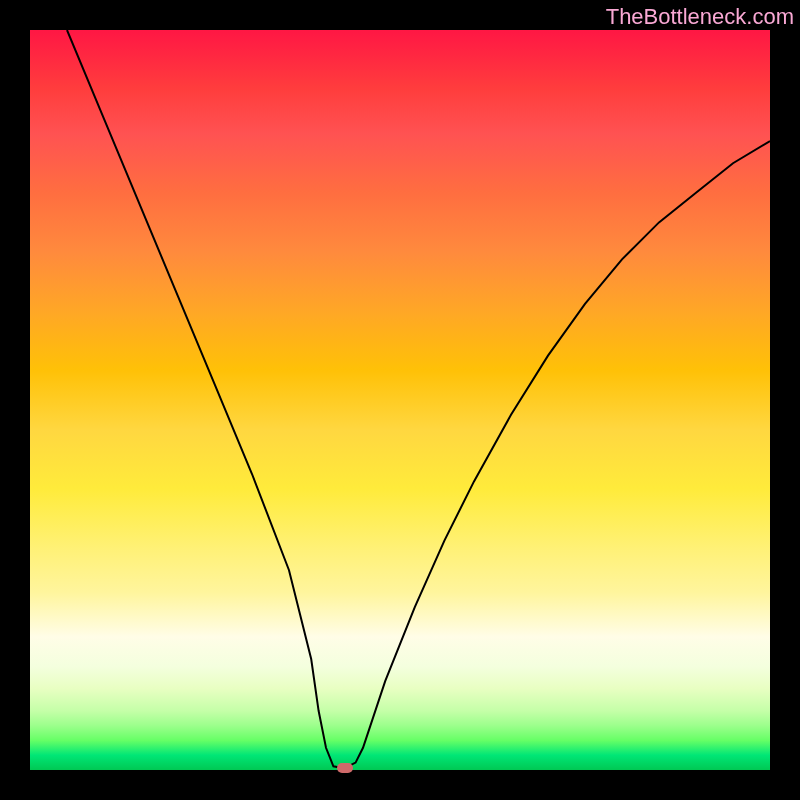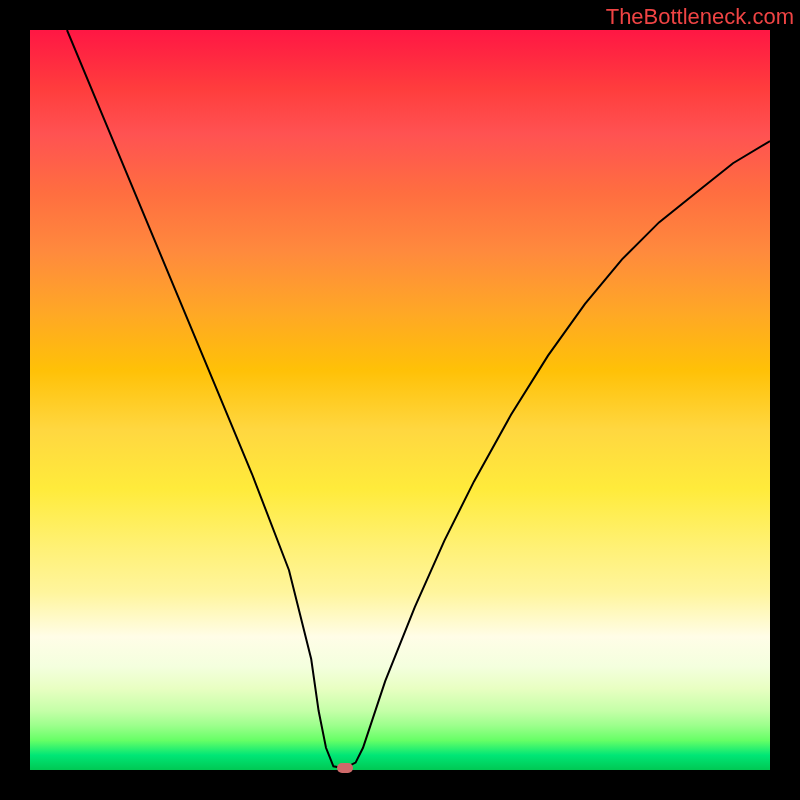--- a/index.html
+++ b/index.html
@@ -11,21 +11,21 @@
   .chart-container {
     position: relative;
     width: 800px;
     height: 800px;
     background: #000;
   }
   .watermark {
     position: absolute;
     top: 4px;
     right: 6px;
-    color: #ef4444;
+    color: #f9a8d4;
     font-size: 22px;
     font-weight: 500;
     z-index: 10;
   }
   .plot-area {
     position: absolute;
     left: 30px;
     top: 30px;
     width: 740px;
     height: 740px;

